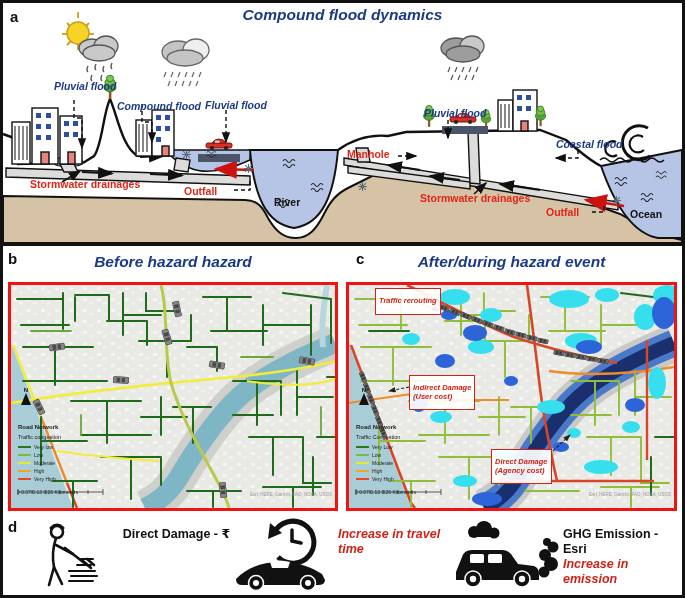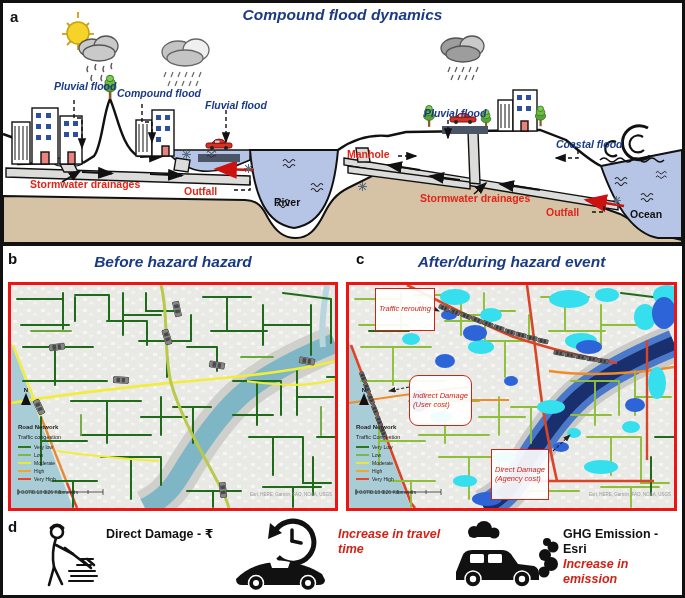--- a/index.html
+++ b/index.html
@@ -18,21 +18,21 @@
   .legend .h2{font-size:5.5px;margin-bottom:2px;}
   .legend .item{display:flex;align-items:center;height:8px;}
   .legend .sw{display:inline-block;width:13px;height:2px;margin-right:3px;}
   .legend .it{font-size:5px;}
   .north{position:absolute;left:10px;top:102px;text-align:center;color:#111;}
   .north .nl{font-size:6px;font-weight:bold;}
   .north .tri{width:0;height:0;border-left:5px solid transparent;border-right:5px solid transparent;border-bottom:12px solid #111;margin:0 auto;}
   .scalebar{position:absolute;left:6px;top:204px;color:#222;}
   .scalebar .st{font-size:5px;white-space:nowrap;}
   .attrib{position:absolute;right:3px;top:207px;font-size:4.5px;color:#9a9a9a;white-space:nowrap;}
-  .redbox{position:absolute;background:rgba(255,255,255,.92);border:1px solid #d02318;color:#d02318;font-weight:normal;font-style:italic;font-size:7.5px;line-height:8.5px;padding:16px 3px;white-space:nowrap;}
+  .redbox{position:absolute;background:rgba(255,255,255,.92);border:1px solid #d02318;color:#d02318;font-weight:bold;font-style:italic;font-size:7.5px;line-height:8.5px;padding:8px 3px;white-space:nowrap;}
   .d-title{font-size:12.5px;font-weight:bold;color:#111;line-height:15px;}
   .d-sub{font-size:12.5px;font-weight:bold;font-style:italic;color:#d02318;line-height:15px;}
 </style>
 </head>
 <body>
 
 <div class="figure">
 
   <div class="abs plabel" style="left:10px;top:8px;">a</div>
   <div class="abs ptitle" style="left:0;right:0;top:6px;">Compound flood dynamics</div>
@@ -243,21 +243,21 @@
       <path d="M448,120 V138" marker-end="url(#mB)"></path>
       <path d="M578,150 V158 H556" marker-end="url(#mB)"></path>
       <path d="M234,190 H250 V178"></path>
       <path d="M592,212 H604 V204"></path>
     </g>
     <line x1="62" y1="182" x2="80" y2="171" stroke="#111" stroke-width="1.6" marker-end="url(#mB)"></line>
     <line x1="474" y1="194" x2="486" y2="183" stroke="#111" stroke-width="1.6" marker-end="url(#mB)"></line>
   </svg>
 
   <div class="abs lblNavy" style="left:54px;top:80px;">Pluvial flood</div>
-  <div class="abs lblNavy" style="left:117px;top:87px;">Compound flood</div>
+  <div class="abs lblNavy" style="left:117px;top:100px;">Compound flood</div>
   <div class="abs lblNavy" style="left:205px;top:99px;">Fluvial flood</div>
   <div class="abs lblRed" style="left:347px;top:148px;">Manhole</div>
   <div class="abs lblNavy" style="left:424px;top:107px;">Pluvial flood</div>
   <div class="abs lblNavy" style="left:556px;top:138px;">Coastal flood</div>
   <div class="abs lblRed" style="left:30px;top:178px;">Stormwater drainages</div>
   <div class="abs lblRed" style="left:184px;top:185px;">Outfall</div>
   <div class="abs lblBlk" style="left:274px;top:196px;text-align:right;">River</div>
   <div class="abs lblRed" style="left:420px;top:192px;">Stormwater drainages</div>
   <div class="abs lblRed" style="left:546px;top:206px;">Outfall</div>
   <div class="abs lblBlk" style="left:630px;top:208px;text-align:center;">Ocean</div>
@@ -507,21 +507,21 @@
 
       <g fill="none" stroke="#222" stroke-width="1.1" stroke-dasharray="3 2">
         <path d="M68,17 L90,26" marker-end="url(#mC)"></path>
         <path d="M60,102 L40,106" marker-end="url(#mC)"></path>
         <path d="M204,166 L221,150" marker-end="url(#mC)"></path>
       </g>
     </svg>
     <div class="redbox" style="left:26px;top:3px;">
         <div>Traffic rerouting</div>
       </div>
-    <div class="redbox" style="left:60px;top:90px;border-radius:9px;">
+    <div class="redbox" style="left:60px;top:90px;">
       <div>Indirect Damage</div>
       <div>(User cost)</div>
     </div>
     <div class="redbox" style="left:142px;top:164px;">
       <div>Direct Damage</div>
       <div>(Agency cost)</div>
     </div>
     <div class="north">
         <div class="nl">N</div>
         <div class="tri"></div>
@@ -581,21 +581,21 @@
       <path d="M58,40 l8,7 M62,38 l7,6"></path>
     </g>
     <g stroke="#111" stroke-width="2" stroke-linecap="round">
       <line x1="44" y1="50" x2="70" y2="50"></line>
         <line x1="46" y1="55" x2="72" y2="55"></line>
         <line x1="44" y1="60" x2="68" y2="60"></line>
       <line x1="52" y1="44" x2="66" y2="44"></line>
         <line x1="56" y1="38" x2="68" y2="38"></line>
     </g>
   </svg>
-  <div class="abs" style="left:106px;top:527px;width:125px;">
+  <div class="abs" style="left:114px;top:527px;width:125px;text-align:center;">
     <div class="d-title">Direct Damage - ₹</div>
   </div>
 
   <svg class="abs" style="left:232px;top:517px;" width="102" height="76" viewBox="0 0 102 76">
     <g fill="none" stroke="#111" stroke-width="5">
       <path d="M42,16 A21,21 0 1 1 46,40"></path>
     </g>
     <polygon points="38,6 50,16 36,22" fill="#111"></polygon>
     <g stroke="#111" stroke-width="3.5" stroke-linecap="round">
         <line x1="60" y1="24" x2="60" y2="13"></line>

